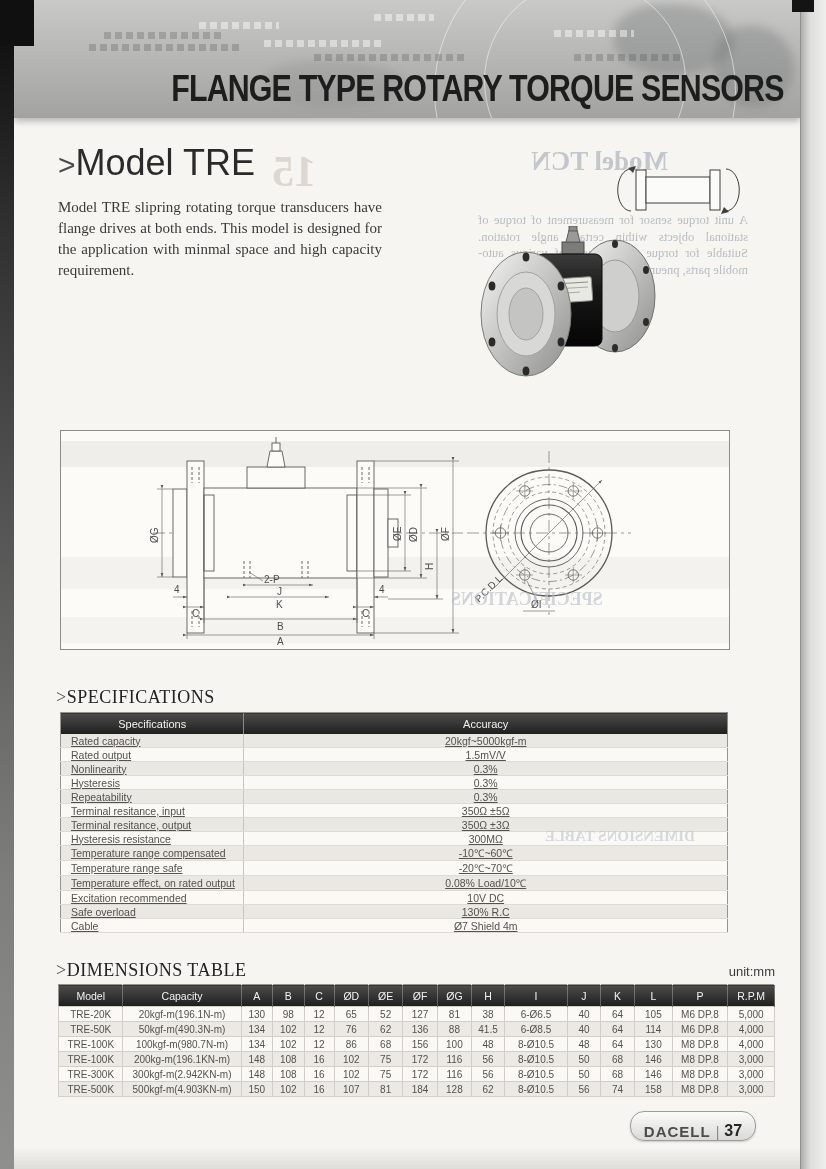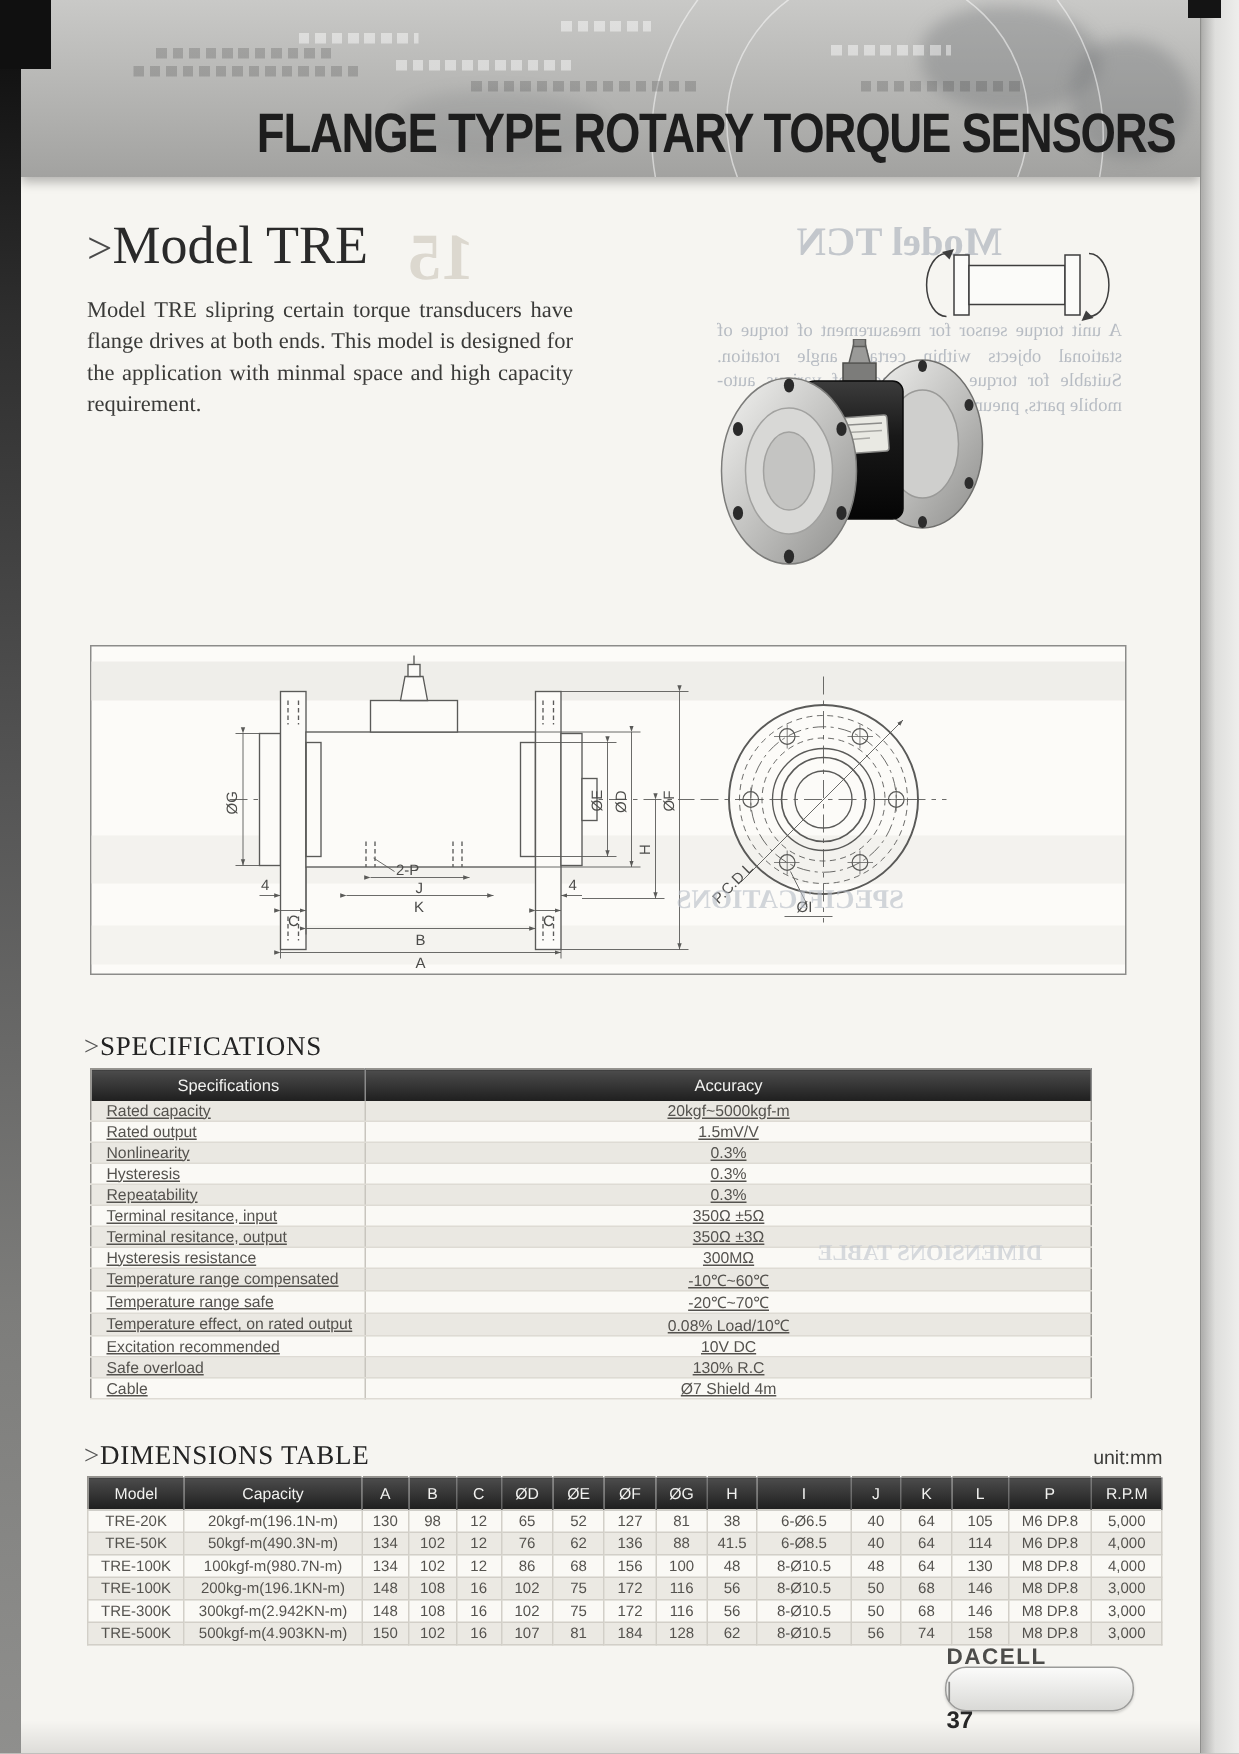--- a/index.html
+++ b/index.html
@@ -21,39 +21,39 @@
   .map-blob{position:absolute;border-radius:45% 55% 50% 50%;background:rgba(110,112,114,.35);filter:blur(5px);}
   .arc{position:absolute;border:1px solid rgba(250,250,250,.55);border-radius:50%;}
   .dotrow{position:absolute;height:7px;background:
     repeating-linear-gradient(90deg,rgba(70,70,70,.25) 0 7px,rgba(0,0,0,0) 7px 11px);}
   .dotrow.light{background:repeating-linear-gradient(90deg,rgba(255,255,255,.45) 0 7px,rgba(0,0,0,0) 7px 11px);}
   .main-title{position:absolute;left:90px;right:30px;top:68px;text-align:center;
     color:#1d1d1d;font-weight:bold;font-size:37px;letter-spacing:-1px;white-space:nowrap;}
   .main-title>span{display:inline-block;transform:scaleX(.82);transform-origin:center;}
   
   .model-heading{position:absolute;left:58px;top:142px;
-    font-family:Liberation Serif, serif;font-size:36px;color:#2a2a2a;}
+    font-family:Liberation Sans, sans-serif;font-size:36px;color:#2a2a2a;}
   .model-heading .gt{color:#4a4a4a;font-size:30px;}
   .model-desc{position:absolute;left:58px;top:197px;width:324px;
     font-family:"Liberation Serif",serif;font-size:15px;line-height:21px;color:#3a3a38;text-align:justify;}
   
   .mirror{transform:scaleX(-1);transform-origin:center;}
   .ghost-heading{position:absolute;left:488px;top:146px;width:180px;text-align:left;
     font-family:"Liberation Serif",serif;font-weight:bold;font-size:27px;color:#9aa2ae;opacity:.55;}
   .ghost-par{position:absolute;left:478px;top:212px;width:270px;
     font-family:"Liberation Serif",serif;font-size:12.5px;line-height:16.5px;color:#8e97a5;opacity:.6;text-align:justify;}
   .ghost-15{position:absolute;left:272px;top:146px;font-family:"Liberation Serif",serif;
     font-weight:bold;font-size:44px;color:#dcd8cf;}
   .ghost-spec{position:absolute;left:430px;top:585px;font-family:"Liberation Serif",serif;
     font-weight:bold;font-size:18px;color:#b6bcc6;opacity:.6;}
   .ghost-dim{position:absolute;left:545px;top:828px;font-family:"Liberation Serif",serif;
     font-weight:bold;font-size:15px;color:#c3c8d0;opacity:.65;}
   
   .drawing-box{position:absolute;left:60px;top:430px;width:668px;height:218px;
-    background:#fcfbf8;border:1px solid #8c8c8a;padding-left:21px;}
+    background:#fcfbf8;border:1px solid #8c8c8a;}
   .scan-band{position:absolute;left:0;width:100%;background:#efeeea;}
   
   .sec-heading{position:absolute;font-family:"Liberation Serif",serif;font-size:18px;color:#232323;letter-spacing:.5px;}
   .sec-heading .gt{color:#555;}
   .unit-label{position:absolute;left:660px;top:964px;width:115px;text-align:right;
     font-size:13px;color:#3c3c3a;}
   
   table{border-collapse:collapse;}
   .spec-table{position:absolute;left:60px;top:712px;width:668px;border:1px solid #96948f;
     font-size:10.5px;color:#54524e;}
@@ -68,21 +68,21 @@
   .dim-table{position:absolute;left:58px;top:984px;width:717px;border:1px solid #96948f;
     font-size:10px;color:#54524e;}
   .dim-table thead th{background:linear-gradient(180deg,#4c4c4c,#1e1e1e);color:#f2f2f0;
     font-weight:normal;font-size:10.5px;height:19px;border-right:1px solid rgba(255,255,255,.28);}
   .dim-table tbody td{height:14px;text-align:center;border:1px solid #d2cfc8;padding:0;}
   .dim-table tbody tr:nth-child(odd){background:#faf9f5;}
   .dim-table tbody tr:nth-child(even){background:#ebe9e3;}
   
   .footer-pill{position:absolute;left:630px;top:1111px;width:124px;height:28px;border-radius:14px;
     border:1px solid #9b9b99;background:linear-gradient(180deg,#fbfbfa,#d9d9d6);
-    box-shadow:0 1px 2px rgba(0,0,0,.18);display:flex;align-items:flex-start;justify-content:center;gap:5px;flex-direction:column;}
+    box-shadow:0 1px 2px rgba(0,0,0,.18);display:flex;align-items:flex-end;justify-content:center;gap:5px;}
   .brand{font-weight:bold;font-size:15px;letter-spacing:1px;color:#4c4c4a;}
   .pagebar{color:#8a8a88;font-size:14px;}
   .pagenum{font-weight:bold;font-size:16px;color:#262626;}
   svg text{font-family:"Liberation Sans",sans-serif;}
 </style>
 </head>
 <body>
 
 <div id="scan-root">
 
@@ -107,21 +107,21 @@
   <div class="corner-black"></div>
   <div class="right-edge"></div>
   <div class="notch-tr"></div>
   <div class="bottom-shade"></div>
 
   <div class="ghost-15 mirror">15</div>
   <div class="ghost-heading mirror">Model TCN</div>
   <div class="ghost-par mirror">A unit torque sensor for measurement of torque of stational objects within certain angle rotation. Suitable for torque measurement of various auto-mobile parts, pneumatic power drivers etc.</div>
 
   <div class="model-heading"><span class="gt">&gt;</span><span>Model TRE</span></div>
-  <div class="model-desc">Model TRE slipring certain torque transducers have flange drives at both ends. This model is designed for the application with minmal space and high capacity requirement.</div>
+  <div class="model-desc">Model TRE slipring rotating torque transducers have flange drives at both ends. This model is designed for the application with minmal space and high capacity requirement.</div>
 
   <svg style="position:absolute;left:598px;top:164px;" width="162" height="54" viewBox="0 0 162 54">
     <g fill="none" stroke="#3e3e3e" stroke-width="1">
       <path d="M33,5 A12,19 0 1 0 33,47"></path>
       <path d="M30,4 l8,-2 l-3,7 z" fill="#3e3e3e" stroke="none"></path>
       <rect x="38" y="6" width="10" height="40" fill="#fbfbf9"></rect>
       <rect x="48" y="13" width="64" height="26" fill="#fbfbf9"></rect>
       <rect x="112" y="6" width="10" height="40" fill="#fbfbf9"></rect>
       <path d="M128,47 A12,19 0 1 0 128,5"></path>
       <path d="M131,48 l-8,2 l3,-7 z" fill="#3e3e3e" stroke="none"></path>

